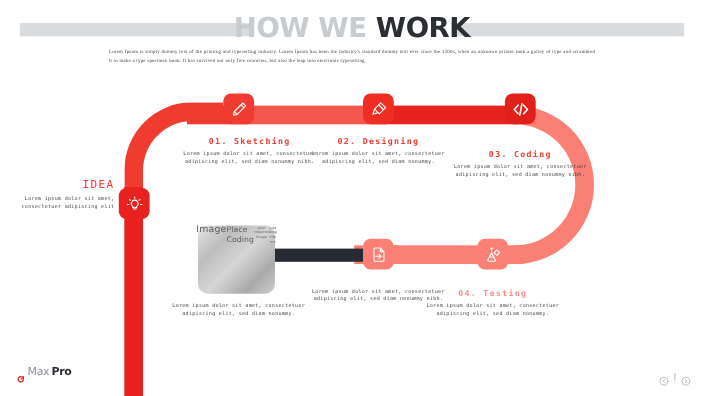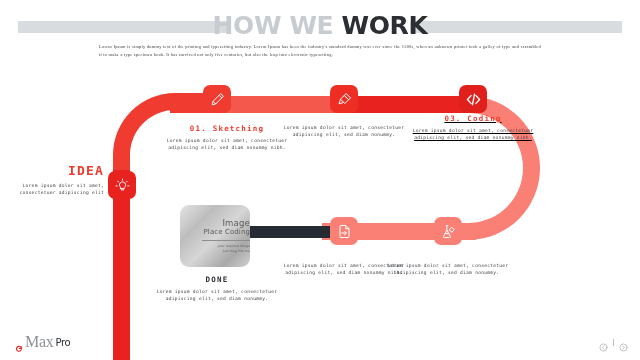--- a/index.html
+++ b/index.html
@@ -87,58 +87,58 @@
   .step .s-body{
     font-size:4.6px;line-height:7.4px;color:#3a3f44;letter-spacing:.25px;
     font-family:"DejaVu Sans Mono", monospace;
   }
   .c-strong{color:#ee3b2f;}
   .c-soft{color:#fa8f86;}
   .c-dark{color:#2b2f33;}
 
   .step-01{left:152px;top:124px;}
   .step-02{left:269px;top:124px;}
-  .step-03{left:398px;top:114px;text-decoration:underline;}
+  .step-03{left:398px;top:136px;}
   .step-04{left:373px;top:262px;}
   .step-05{left:269px;top:262px;}
   .step-done{left:142px;top:275px;}
 
   
   .idea-block{position:absolute;left:4px;top:163px;width:100px;text-align:right;}
   .idea-block .s-title{
-    font-size:13px;font-weight:700;letter-spacing:1.2px;color:#ee3b2f;
+    font-size:10px;font-weight:400;letter-spacing:1.2px;color:#ee3b2f;
     margin-bottom:4px;font-family:"DejaVu Sans Mono", monospace;
   }
   .idea-block .s-body{
     font-size:4.6px;line-height:7.4px;color:#3a3f44;letter-spacing:.25px;
     font-family:"DejaVu Sans Mono", monospace;
   }
 
   
   .placeholder{
     position:absolute;left:180px;top:205px;width:70px;height:62px;
     border-radius:9px;
     background:linear-gradient(135deg,#e4e4e4 0%,#bdbdbd 28%,#d6d6d6 52%,#a9a9a9 78%,#cfcfcf 100%);
-    display:flex;flex-direction:column;align-items:flex-end;justify-content:center;
+    display:flex;align-items:flex-start;justify-content:center;
     font-family:"DejaVu Sans", sans-serif;color:#5b5b5b;
   }
   .ph-l1{font-size:8.5px;line-height:9px;letter-spacing:.2px;}
   .ph-l2{font-size:7px;line-height:9px;letter-spacing:.1px;}
   .ph-rule{width:48px;height:1px;background:#8d8d8d;margin:3px 0 3px;}
   .ph-sub{font-size:3.2px;line-height:4.2px;text-align:center;color:#6a6a6a;}
 
   
   .logo{
     position:absolute;left:14px;top:333px;
     display:flex;align-items:center;gap:2px;
     font-family:"DejaVu Sans", sans-serif;
   }
   .logo-mark{width:9px;height:9px;}
-  .logo-max{font-size:16px;color:#8e9297;letter-spacing:-.3px;font-family:Liberation Serif, serif;}
-  .logo-pro{font-size:10px;color:#2b2f33;font-weight:400;letter-spacing:-.3px;}
+  .logo-max{font-size:10px;color:#8e9297;letter-spacing:-.3px;}
+  .logo-pro{font-size:10px;color:#2b2f33;font-weight:700;letter-spacing:-.3px;}
 
   .nav{
     position:absolute;right:12px;top:338px;
     display:flex;align-items:center;gap:5px;
   }
   .nav-btn{width:9px;height:9px;opacity:.55;}
   .nav-sep{width:1px;height:7px;background:#b9bcc0;}
 </style>
 </head>
 <body>
@@ -230,38 +230,39 @@
   <div class="s-title">IDEA</div>
   <div class="s-body">Lorem ipsum dolor sit amet, consectetuer adipiscing elit</div>
 </div>
 
 <div class="step step-01">
   <div class="s-title c-strong">01. Sketching</div>
   <div class="s-body">Lorem ipsum dolor sit amet, consectetuer adipiscing elit, sed diam nonummy nibh.</div>
 </div>
 
 <div class="step step-02">
+  <div class="s-title c-strong">02. Designing</div>
   <div class="s-body">Lorem ipsum dolor sit amet, consectetuer adipiscing elit, sed diam nonummy.</div>
 </div>
 
 <div class="step step-03">
   <div class="s-title c-strong">03. Coding</div>
   <div class="s-body">Lorem ipsum dolor sit amet, consectetuer adipiscing elit, sed diam nonummy nibh.</div>
 </div>
 
 <div class="step step-04">
+  <div class="s-title c-soft">04. Testing</div>
   <div class="s-body">Lorem ipsum dolor sit amet, consectetuer adipiscing elit, sed diam nonummy.</div>
 </div>
 
 <div class="step step-05">
   <div class="s-body">Lorem ipsum dolor sit amet, consectetuer adipiscing elit, sed diam nonummy nibh.</div>
 </div>
 
 <div class="step step-done">
-  <div class="s-title c-dark">DONE</div>
   <div class="s-body">Lorem ipsum dolor sit amet, consectetuer adipiscing elit, sed diam nonummy.</div>
 </div>
 
 <div class="placeholder">
   <div class="ph-l1">Image</div>
   <div class="ph-l2">Place Coding</div>
   <div class="ph-rule"></div>
   <div class="ph-sub">your required image</div>
   <div class="ph-sub">just drag into me</div>
 </div>

